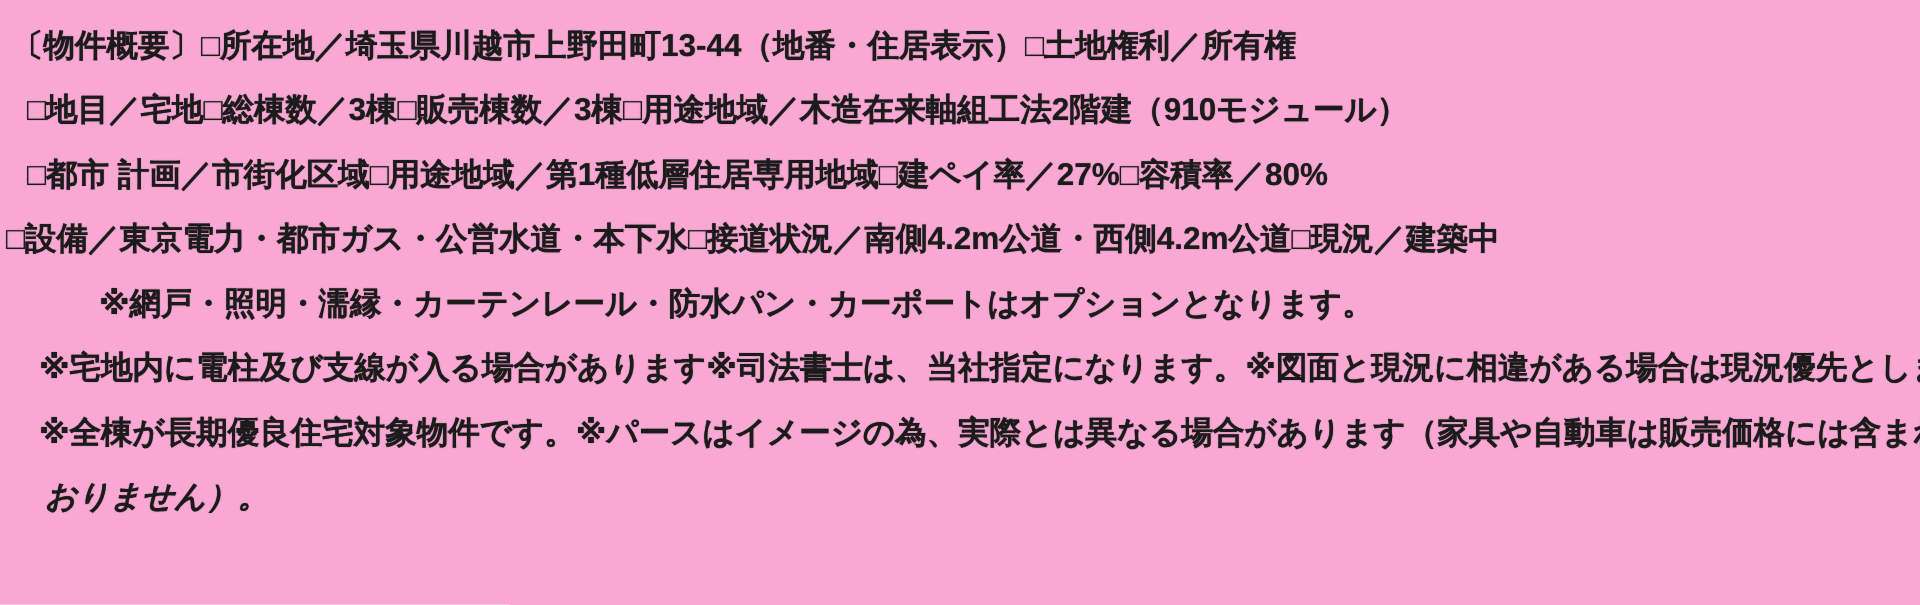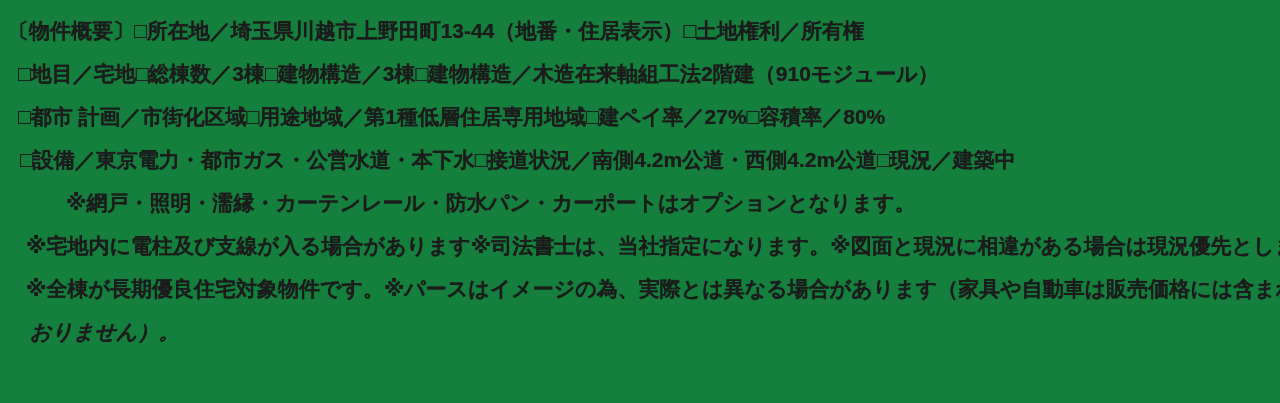--- a/index.html
+++ b/index.html
@@ -11,45 +11,45 @@
     height: 403px;
     background: #ffffff;
     overflow: hidden;
     font-family: "Liberation Sans", "DejaVu Sans", sans-serif;
   }
   .doc {
     box-sizing: border-box;
     width: 1280px;
     height: 403px;
     padding-top: 9px;
-    background: #15803d;
+    background: #f9a8d4;
   }
   .line {
     white-space: nowrap;
     line-height: 43px;
     height: 43px;
     font-size: 21px;
     font-weight: 700;
     color: #1b1b1b;
     letter-spacing: 0px;
     
     text-shadow: 0 0 0.7px rgba(25,25,25,0.75);
   }
   .ind-0 { padding-left: 8px; }
-  .ind-1 { padding-left: 20px; }
+  .ind-1 { padding-left: 4px; }
   .ind-2 { padding-left: 18px; }
   .ind-3 { padding-left: 22px; margin-left: 44px; }
   .ind-4 { padding-left: 26px; }
   .ind-5 { padding-left: 30px; font-style: italic; }
 </style>
 </head>
 <body>
 
 <div class="doc">
   <div class="line ind-0">〔物件概要〕□所在地／埼玉県川越市上野田町13-44（地番・住居表示）□土地権利／所有権</div>
-  <div class="line ind-2">□地目／宅地□総棟数／3棟□建物構造／3棟□建物構造／木造在来軸組工法2階建（910モジュール）</div>
+  <div class="line ind-2">□地目／宅地□総棟数／3棟□販売棟数／3棟□用途地域／木造在来軸組工法2階建（910モジュール）</div>
   <div class="line ind-2">□都市 計画／市街化区域□用途地域／第1種低層住居専用地域□建ペイ率／27%□容積率／80%</div>
   <div class="line ind-1">□設備／東京電力・都市ガス・公営水道・本下水□接道状況／南側4.2m公道・西側4.2m公道□現況／建築中</div>
   <div class="line ind-3">※網戸・照明・濡縁・カーテンレール・防水パン・カーポートはオプションとなります。</div>
   <div class="line ind-4">※宅地内に電柱及び支線が入る場合があります※司法書士は、当社指定になります。※図面と現況に相違がある場合は現況優先とします。</div>
   <div class="line ind-4">※全棟が長期優良住宅対象物件です。※パースはイメージの為、実際とは異なる場合があります（家具や自動車は販売価格には含まれて</div>
   <div class="line ind-5">おりません）。</div>
 </div>
 
 </body></html>

